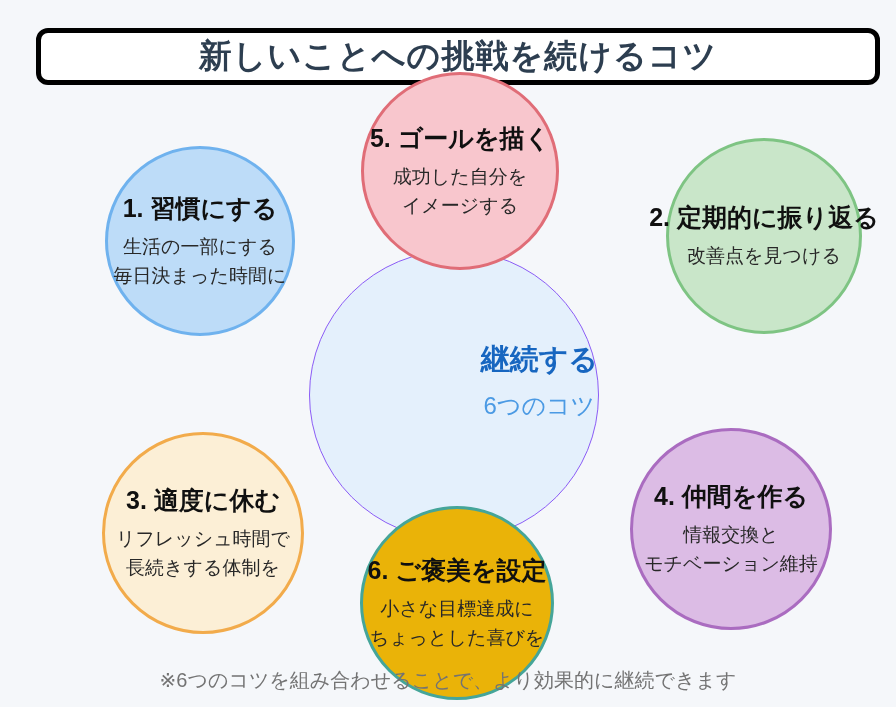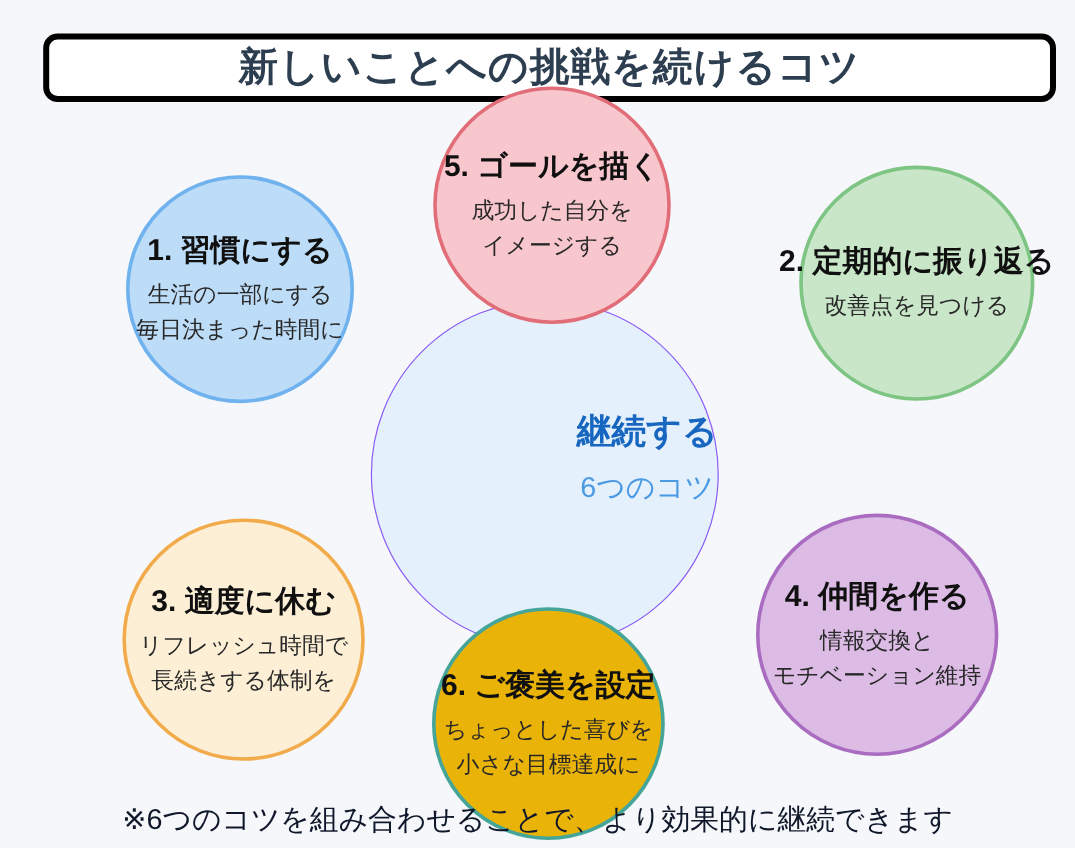--- a/index.html
+++ b/index.html
@@ -46,21 +46,21 @@
   .node-0 { left:105px; top:146px; width:184px; height:184px; } 
   .node-1 { left:626px; top:138px; width:190px; height:190px;margin-left:40px; } 
   .node-2 { left:102px; top:432px; width:196px; height:196px; } 
   .node-3 { left:630px; top:428px; width:196px; height:196px; } 
   .node-4 { left:361px; top:72px;  width:192px; height:192px; } 
   .node-5 { left:360px; top:506px; width:188px; height:188px; } 
 
   
   .footer-note {
     position:absolute; left:0; right:0; top:667px; text-align:center;
-    font-size:24px; color:#0f172a; z-index:4; white-space:nowrap;
+    font-size:20px; color:#737373; z-index:4; white-space:nowrap;
   }
 </style>
 </head>
 <body>
 
 <div class="stage">
 
   <div class="title-box">
     <span class="title-text">新しいことへの挑戦を続けるコツ</span>
   </div>
@@ -96,19 +96,19 @@
   </div>
 
   <div class="node node-4" style="background: rgb(248, 198, 205); border-color: rgb(224, 109, 119);">
     <div class="ntitle">5. ゴールを描く</div>
     <div class="nline">成功した自分を</div>
     <div class="nline">イメージする</div>
   </div>
 
   <div class="node node-5" style="background: #eab308; border-color: rgb(69, 165, 153);">
     <div class="ntitle">6. ご褒美を設定</div>
+    <div class="nline">小さな目標達成に</div>
     <div class="nline">ちょっとした喜びを</div>
-    <div class="nline">小さな目標達成に</div>
   </div>
 
   <div class="footer-note">※6つのコツを組み合わせることで、より効果的に継続できます</div>
 
 </div>
 
 </body></html>

